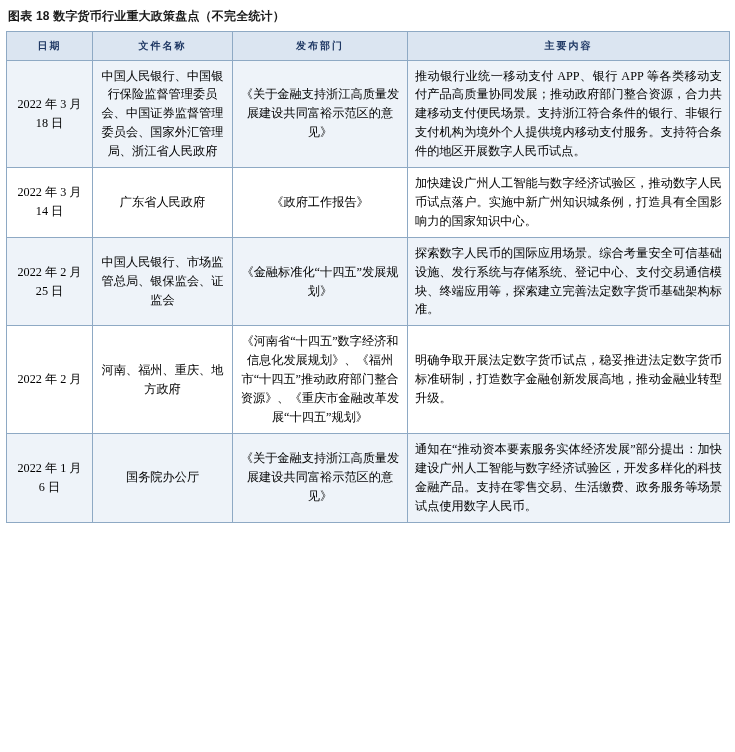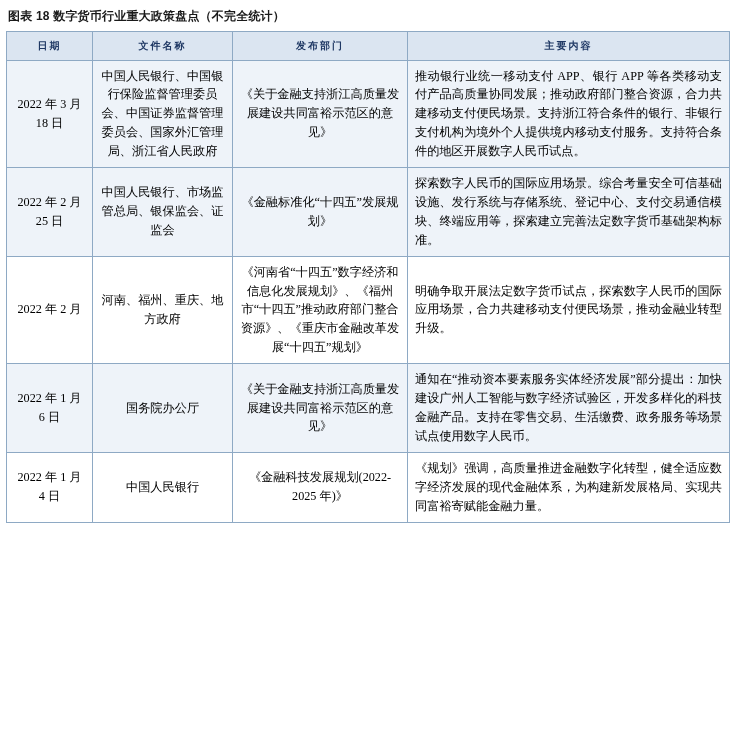--- a/index.html
+++ b/index.html
@@ -94,39 +94,39 @@
         <th>主要内容</th>
       </tr>
     </thead>
     <tbody>
       <tr class="alt">
         <td class="col-date">2022 年 3 月 18 日</td>
         <td class="col-dept">中国人民银行、中国银行保险监督管理委员会、中国证券监督管理委员会、国家外汇管理局、浙江省人民政府</td>
         <td class="col-doc">《关于金融支持浙江高质量发展建设共同富裕示范区的意见》</td>
         <td class="col-content">推动银行业统一移动支付 APP、银行 APP 等各类移动支付产品高质量协同发展；推动政府部门整合资源，合力共建移动支付便民场景。支持浙江符合条件的银行、非银行支付机构为境外个人提供境内移动支付服务。支持符合条件的地区开展数字人民币试点。</td>
       </tr>
+      <tr>
+        <td class="col-date">2022 年 3 月 14 日</td>
+        <td class="col-dept">广东省人民政府</td>
+        <td class="col-doc">《政府工作报告》</td>
+        <td class="col-content">加快建设广州人工智能与数字经济试验区，推动数字人民币试点落户。实施中新广州知识城条例，打造具有全国影响力的国家知识中心。</td>
+      </tr>
       <tr class="alt">
         <td class="col-date">2022 年 2 月 25 日</td>
         <td class="col-dept">中国人民银行、市场监管总局、银保监会、证监会</td>
         <td class="col-doc">《金融标准化“十四五”发展规划》</td>
         <td class="col-content">探索数字人民币的国际应用场景。综合考量安全可信基础设施、发行系统与存储系统、登记中心、支付交易通信模块、终端应用等，探索建立完善法定数字货币基础架构标准。</td>
       </tr>
       <tr>
         <td class="col-date">2022 年 2 月</td>
         <td class="col-dept">河南、福州、重庆、地方政府</td>
         <td class="col-doc">《河南省“十四五”数字经济和信息化发展规划》、《福州市“十四五”推动政府部门整合资源》、《重庆市金融改革发展“十四五”规划》</td>
-        <td class="col-content">明确争取开展法定数字货币试点，探索数字人民币的国际应用场景，合力共建移动支付便民场景，推动金融业转型升级。</td>
+        <td class="col-content">明确争取开展法定数字货币试点，稳妥推进法定数字货币标准研制，打造数字金融创新发展高地，推动金融业转型升级。</td>
       </tr>
       <tr class="alt">
         <td class="col-date">2022 年 1 月 6 日</td>
         <td class="col-dept">国务院办公厅</td>
         <td class="col-doc">《关于金融支持浙江高质量发展建设共同富裕示范区的意见》</td>
         <td class="col-content">通知在“推动资本要素服务实体经济发展”部分提出：加快建设广州人工智能与数字经济试验区，开发多样化的科技金融产品。支持在零售交易、生活缴费、政务服务等场景试点使用数字人民币。</td>
       </tr>
-      <tr>
-        <td class="col-date">2022 年 1 月 4 日</td>
-        <td class="col-dept">中国人民银行</td>
-        <td class="col-doc">《金融科技发展规划(2022-2025 年)》</td>
-        <td class="col-content">《规划》强调，高质量推进金融数字化转型，健全适应数字经济发展的现代金融体系，为构建新发展格局、实现共同富裕寄赋能金融力量。</td>
-      </tr>
     </tbody>
   </table>
 </div>
 
 </body></html>

